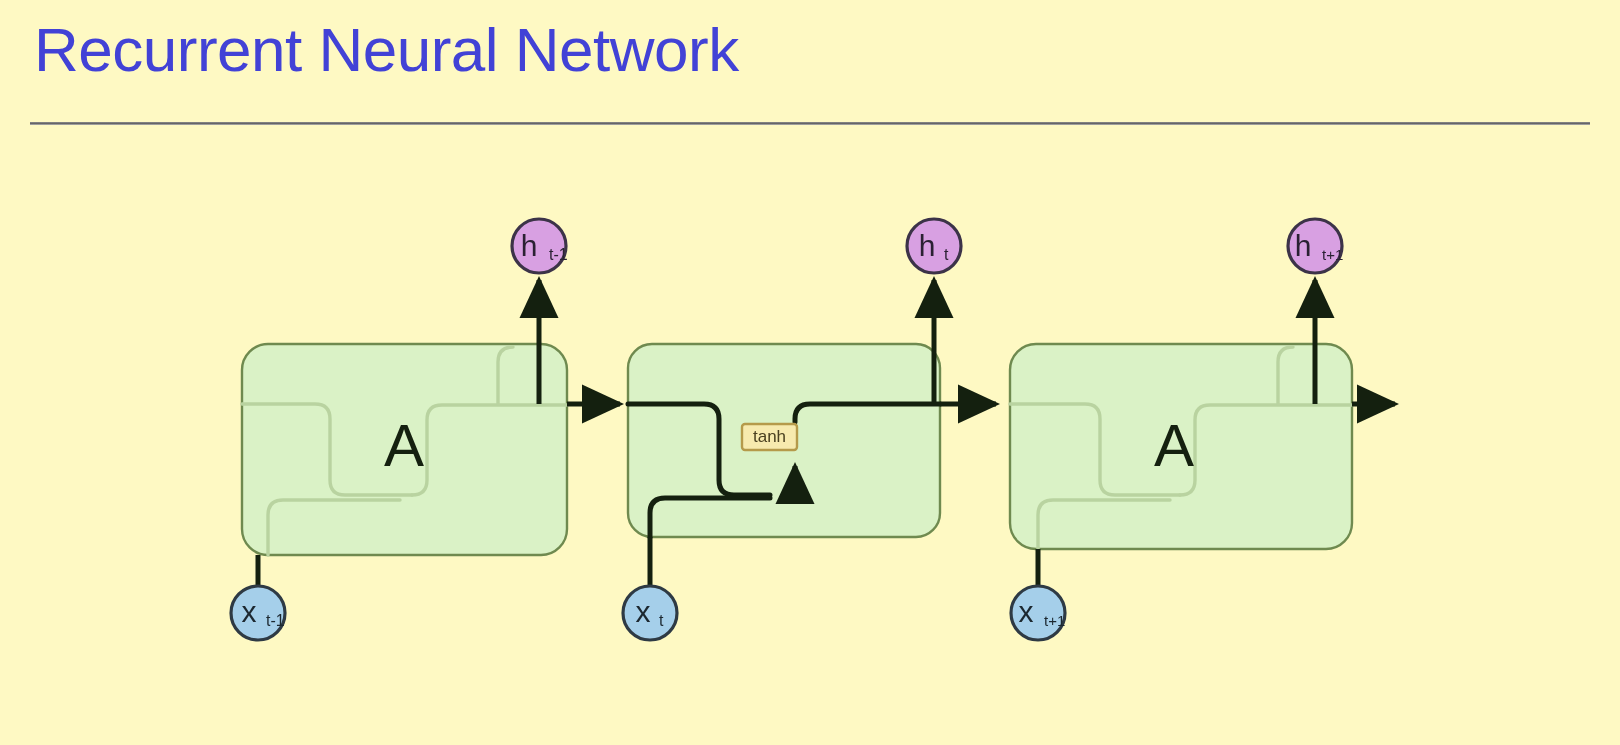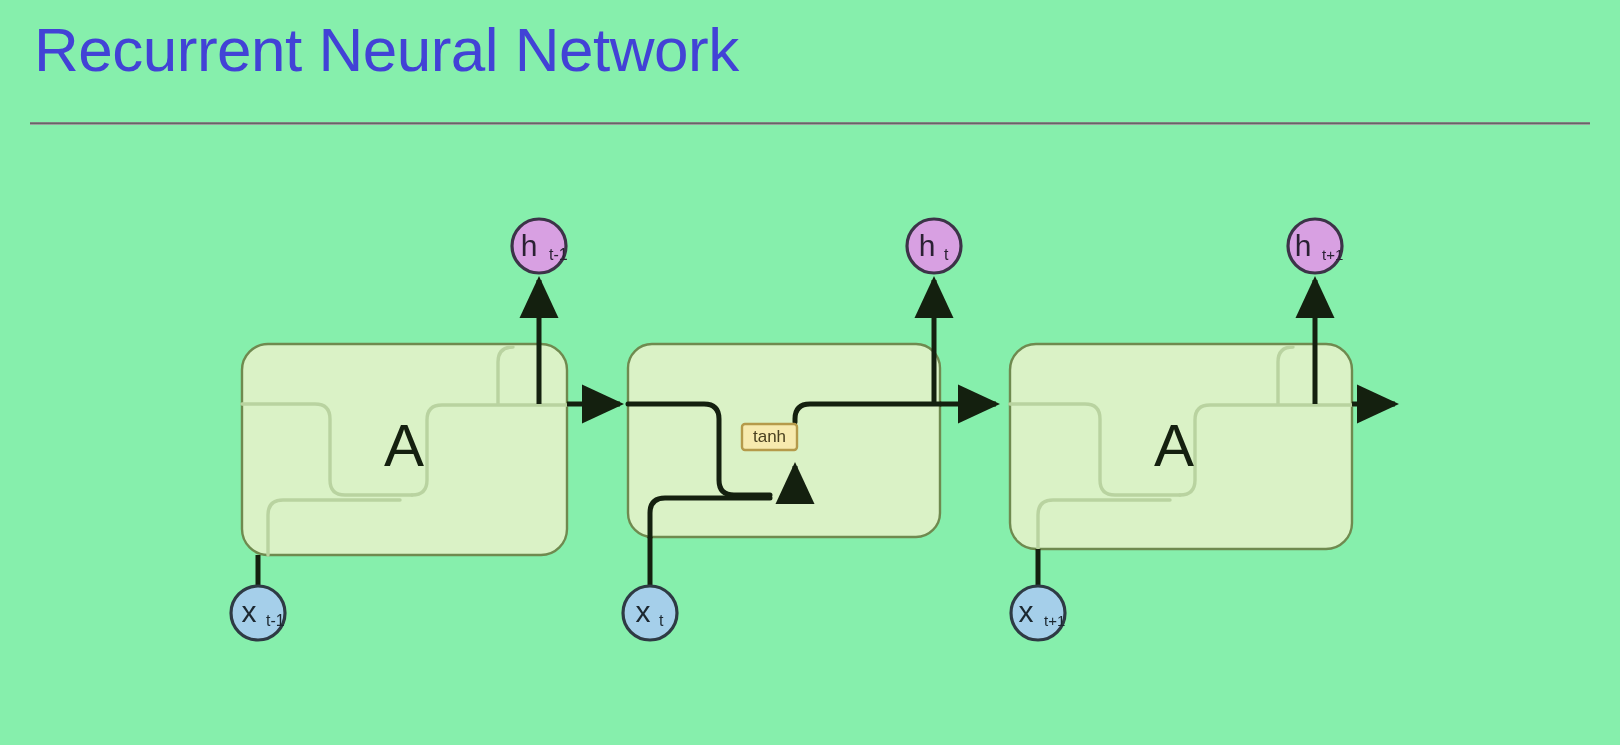--- a/index.html
+++ b/index.html
@@ -10,21 +10,21 @@
   body {
     width: 1620px;
     height: 745px;
     position: relative;
     font-family: "Liberation Sans", sans-serif;
     overflow: hidden;
   }
   .slide {
     position: absolute;
     inset: 0;
-    background: #86efac;
+    background: #fef9c3;
   }
   .slide-title {
     position: absolute;
     left: 34px;
     top: 14px;
     font-family: "Liberation Sans", sans-serif;
     font-size: 62px;
     font-weight: 400;
     letter-spacing: -0.5px;
     color: #4242d6;

